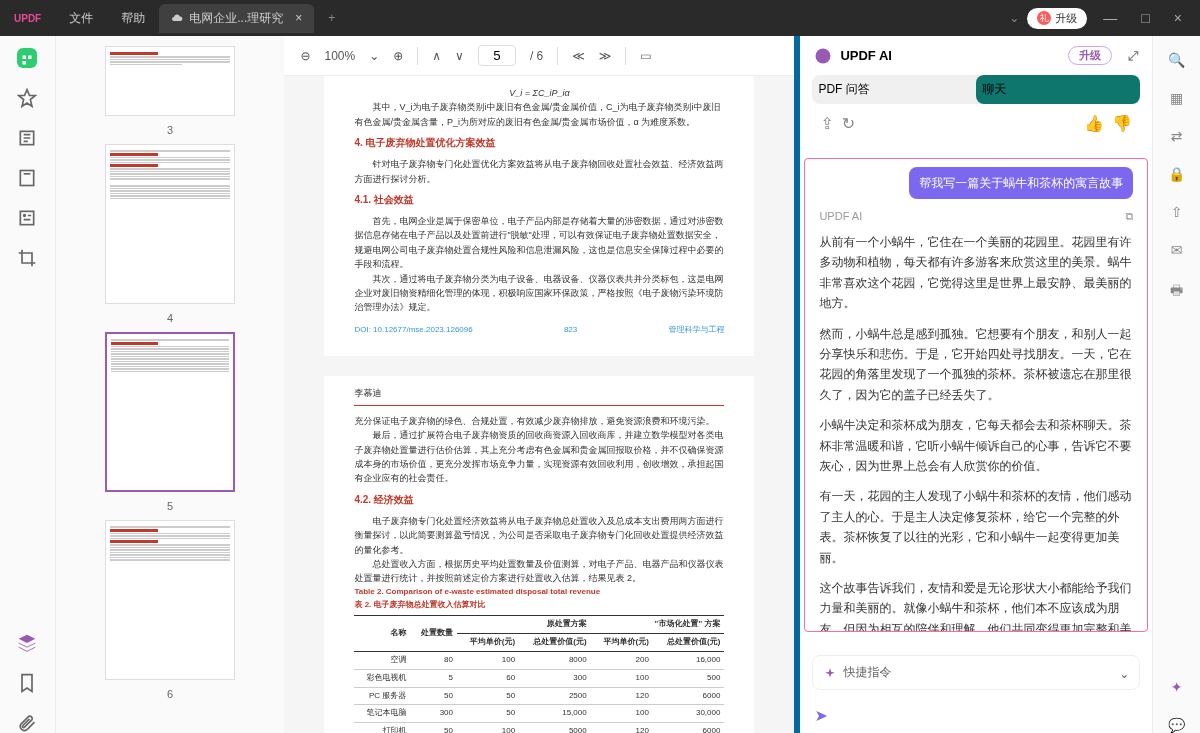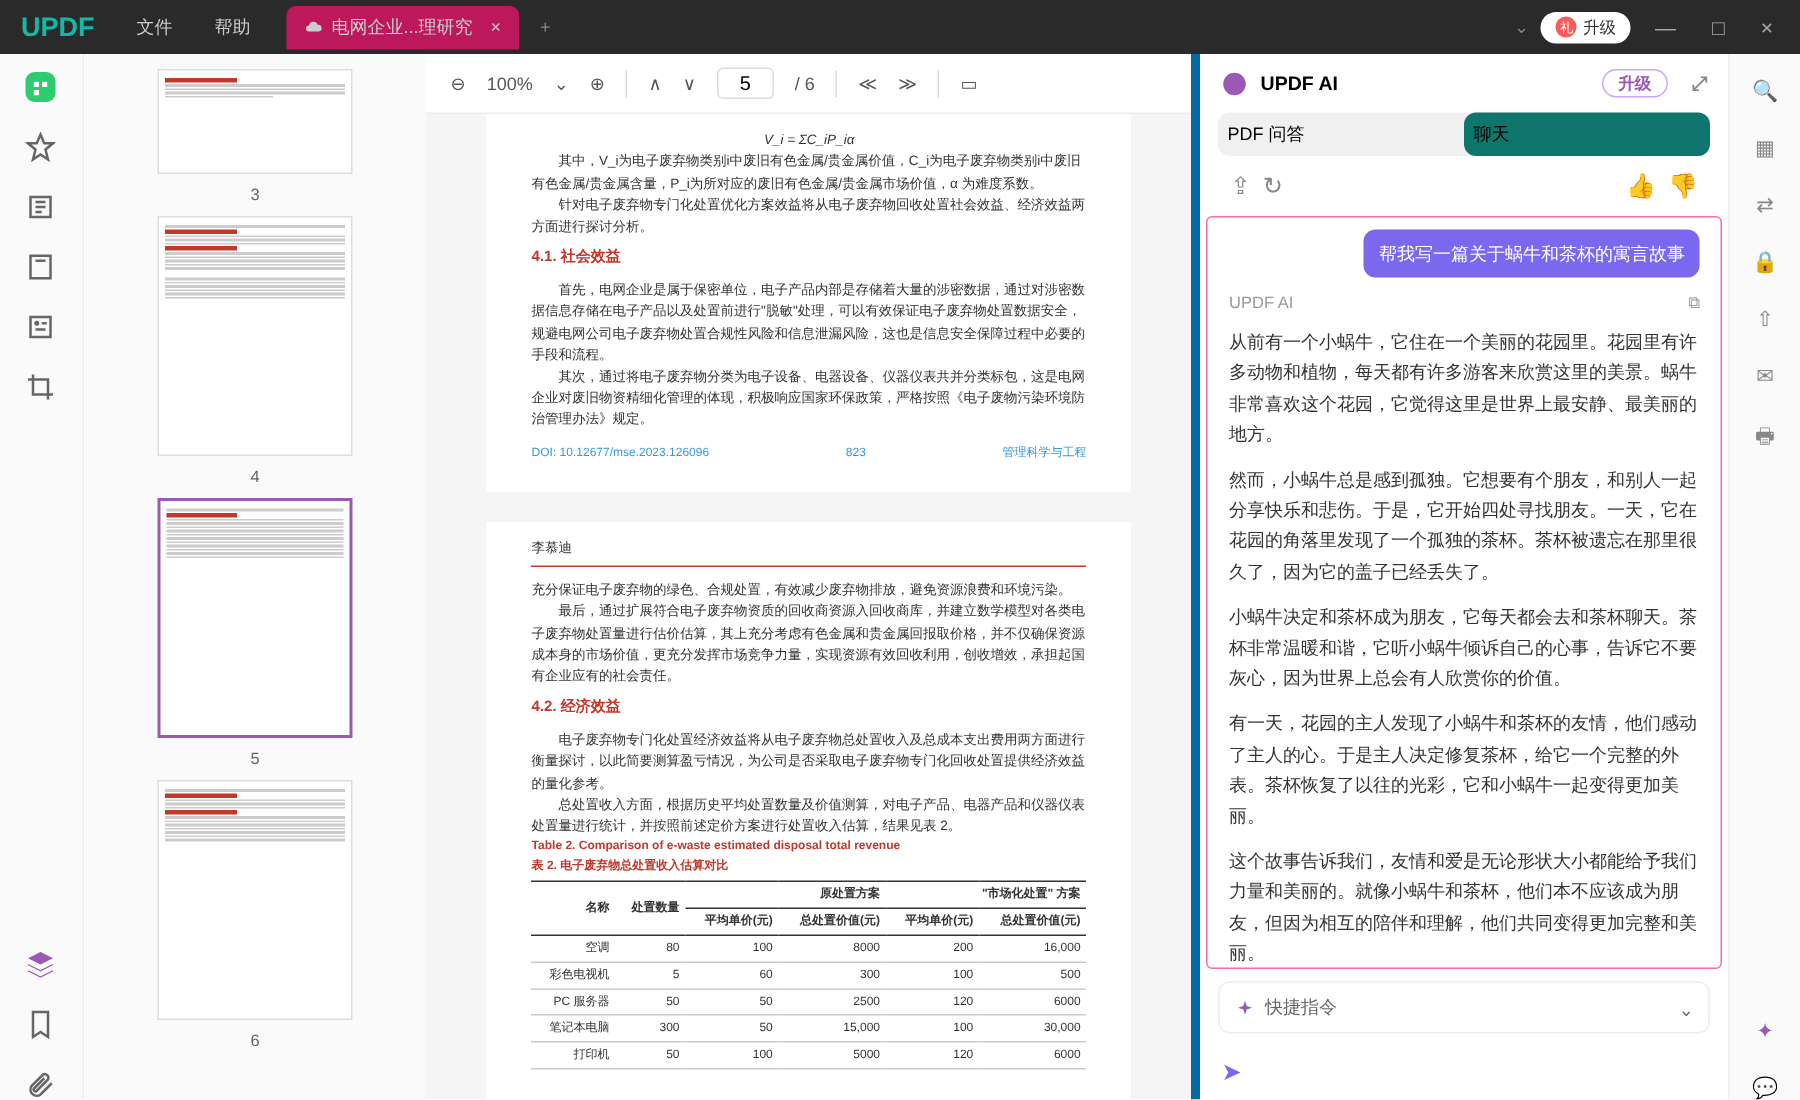--- a/index.html
+++ b/index.html
@@ -1,20 +1,20 @@
 <!DOCTYPE html>
 <html><head>
 <meta charset="utf-8">
 <style>
 *{box-sizing:border-box;margin:0;padding:0;font-family:"Microsoft YaHei",Arial,sans-serif}
 body{width:1200px;height:733px;overflow:hidden;background:#fff}
 .titlebar{height:36px;background:#2a2a2a;display:flex;align-items:center;color:#ccc;font-size:12px}
-.logo{color:#14b8a6;font-weight:bold;padding:0 14px;font-size:18px}
+.logo{color:#ec4899;font-weight:bold;padding:0 14px;font-size:10px}
 .menu-item{padding:0 14px;cursor:pointer}
-.tab{background:#be185d;padding:6px 12px;border-radius:6px 6px 0 0;display:flex;align-items:center;gap:6px;margin-left:10px}
+.tab{background:#404040;padding:6px 12px;border-radius:6px 6px 0 0;display:flex;align-items:center;gap:6px;}
 .tab svg{width:12px;height:12px}
 .titlebar-right{margin-left:auto;display:flex;align-items:center;gap:8px;padding-right:10px}
 .upgrade-btn{background:#fff;color:#333;border-radius:12px;padding:3px 10px;font-size:11px;display:flex;align-items:center;gap:4px}
 .upgrade-btn .dot{background:#ff5a5a;width:14px;height:14px;border-radius:50%;color:#fff;font-size:9px;display:flex;align-items:center;justify-content:center}
 .win-btn{padding:0 8px;color:#aaa;font-size:14px}
 .main{display:flex;height:697px}
 .left-rail{width:56px;background:#fafafa;display:flex;flex-direction:column;align-items:center;padding-top:12px;gap:20px;border-right:1px solid #eee}
 .left-rail .ico{width:20px;height:20px;color:#666;cursor:pointer}
 .left-rail .active{background:#2ecc71;border-radius:6px;padding:4px}
 .left-rail .active svg{color:#fff}
@@ -37,21 +37,21 @@
 .tbl th,.tbl td{border-bottom:1px solid #ccc;padding:2px 4px;text-align:right}
 .tbl th{border-top:1px solid #333;border-bottom:1px solid #333}
 .ai-panel{width:360px;background:#fff;border-left:6px solid #0369a1;display:flex;flex-direction:column}
 .ai-head{padding:10px 14px;display:flex;align-items:center;gap:8px;font-size:13px;font-weight:bold}
 .ai-head .upg{margin-left:auto;border:1px solid #c9a6ff;color:#9b59b6;border-radius:10px;padding:1px 10px;font-size:11px}
 .ai-tabs{display:flex;background:#f0f0f0;border-radius:8px;margin:0 12px;font-size:12px}
 .ai-tab{flex:1;padding:6px;cursor:pointer;border-radius:8px}
 .ai-tab.on{background:#0f766e}
 .ai-tools{display:flex;justify-content:space-between;padding:10px 16px;color:#888}
 .ai-tools span{cursor:pointer;margin:0 4px}
-.chat{flex:1;overflow-y:auto;padding:0 14px;font-size:12px;line-height:1.7;border:1px solid #ff6b9d;margin:0 4px;border-radius:4px}
+.chat{flex:1;overflow-y:auto;padding:0 14px;font-size:12px;line-height:1.7;border:1px solid #ff6b9d;margin:15px 4px;border-radius:4px}
 .user-msg{background:#7b68ee;color:#fff;padding:6px 10px;border-radius:8px;margin:8px 0 8px auto;width:fit-content;max-width:90%;font-size:12px}
 .ai-label{color:#999;font-size:11px;margin:6px 0}
 .ai-msg p{margin-bottom:10px;color:#333}
 .quick{border:1px solid #eee;border-radius:8px;margin:8px 12px;padding:8px 10px;font-size:12px;color:#666;display:flex;align-items:flex-end;gap:6px}
 .input-row{display:flex;align-items:center;padding:8px 14px;gap:8px}
 .input-row input{flex:1;border:none;outline:none;font-size:12px;color:#888}
 .send{color:#7b68ee;font-size:16px}
 .right-rail{width:48px;background:#fafafa;border-left:1px solid #eee;display:flex;flex-direction:column;align-items:center;padding-top:16px;gap:22px;color:#888}
 .right-rail div{cursor:pointer;font-size:14px}
 </style>
@@ -180,20 +180,21 @@
       <span class="sep"></span>
       <span>≪</span>
       <span>≫</span>
       <span class="sep"></span>
       <span>▭</span>
     </div>
     <div class="doc-area">
       <div class="page">
         <div style="text-align:center;font-style:italic">V_i = ΣC_iP_iα</div>
         <p style="text-indent:2em">其中，V_i为电子废弃物类别i中废旧有色金属/贵金属价值，C_i为电子废弃物类别i中废旧有色金属/贵金属含量，P_i为所对应的废旧有色金属/贵金属市场价值，α 为难度系数。</p>
+        <h4>4. 电子废弃物处置优化方案效益</h4>
         <p style="text-indent:2em">针对电子废弃物专门化处置优化方案效益将从电子废弃物回收处置社会效益、经济效益两方面进行探讨分析。</p>
         <h4>4.1. 社会效益</h4>
         <p style="text-indent:2em">首先，电网企业是属于保密单位，电子产品内部是存储着大量的涉密数据，通过对涉密数据信息存储在电子产品以及处置前进行"脱敏"处理，可以有效保证电子废弃物处置数据安全，规避电网公司电子废弃物处置合规性风险和信息泄漏风险，这也是信息安全保障过程中必要的手段和流程。</p>
         <p style="text-indent:2em">其次，通过将电子废弃物分类为电子设备、电器设备、仪器仪表共并分类标包，这是电网企业对废旧物资精细化管理的体现，积极响应国家环保政策，严格按照《电子废物污染环境防治管理办法》规定。</p>
         <div class="doi">
             <span>DOI: 10.12677/mse.2023.126096</span>
             <span>823</span>
             <span>管理科学与工程</span>
           </div>
       </div>

